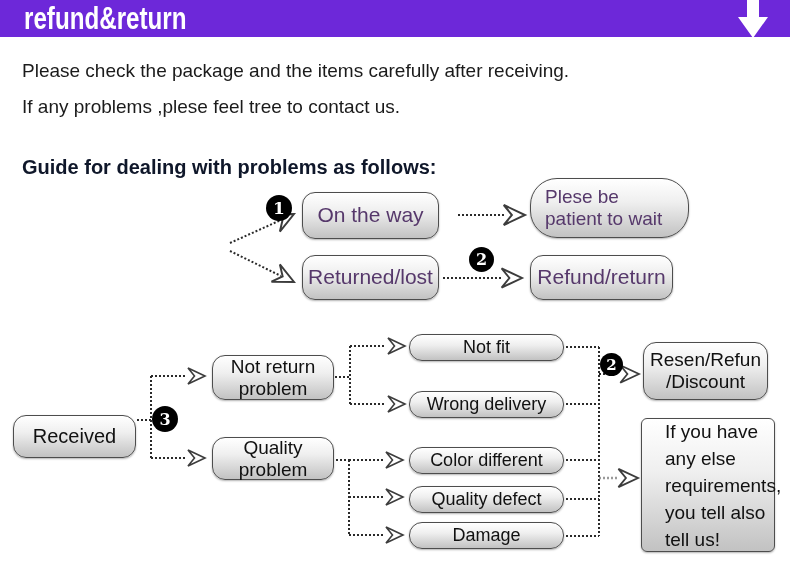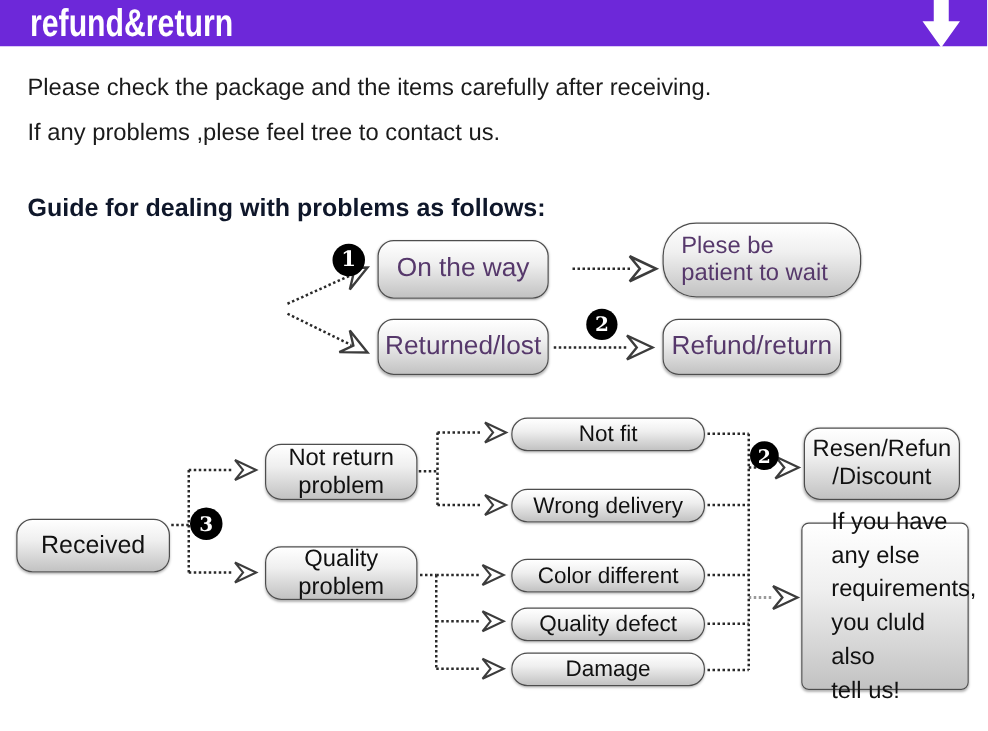--- a/index.html
+++ b/index.html
@@ -185,17 +185,17 @@
     <span>2</span>
   </div>
   <div class="box b-resen">
     <span>Resen/Refun</span>
     <span>/Discount</span>
   </div>
   <div class="box align-left b-note">
     <span>If you have</span>
     <span>any else</span>
     <span>requirements,</span>
-    <span>you cluld also</span>
+    <span>you tell also</span>
     <span>tell us!</span>
   </div>
 
 </div>
 
 </body></html>

